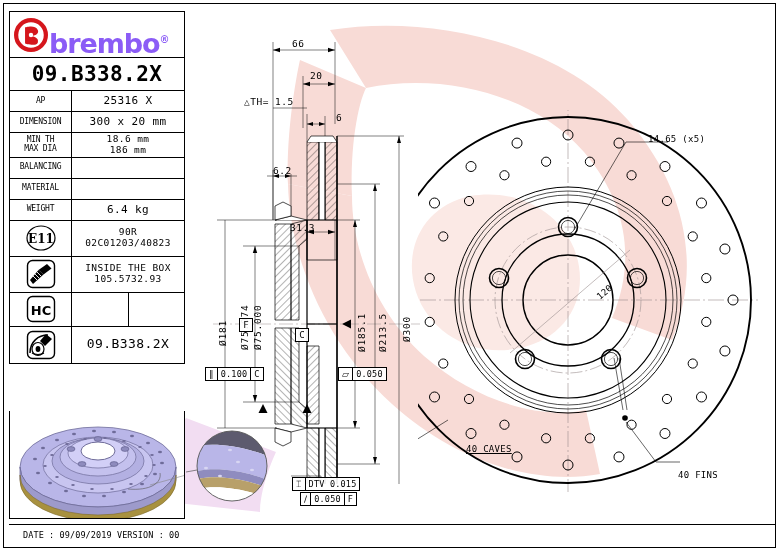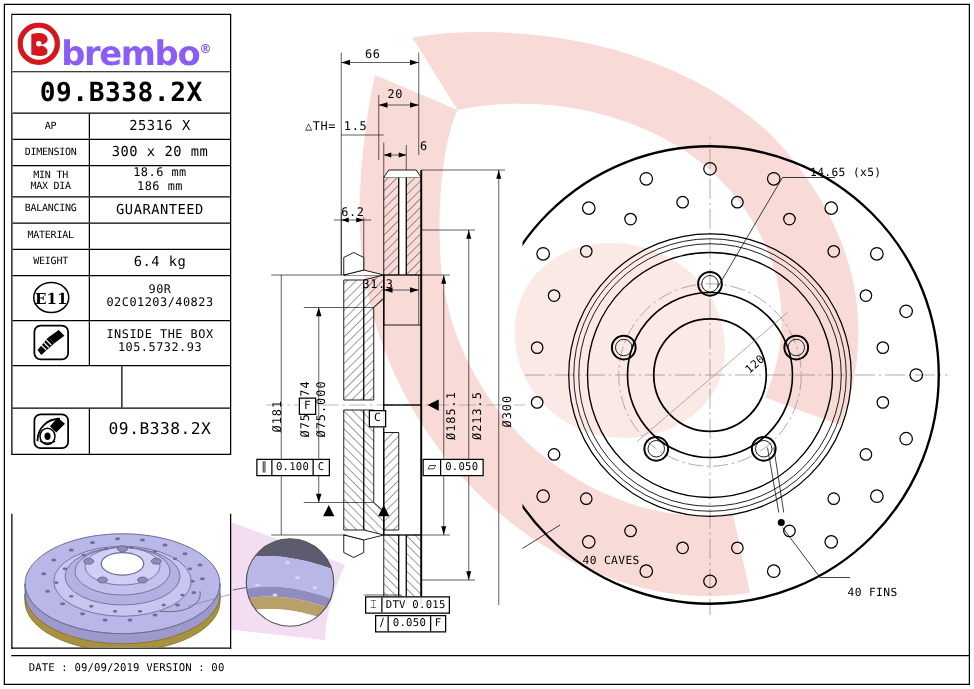--- a/index.html
+++ b/index.html
@@ -485,21 +485,21 @@
       </g>
       <g stroke-width="0.7">
         <line x1="-10" y1="18" x2="-10" y2="44"></line>
         <line x1="-10" y1="366" x2="-10" y2="340"></line>
       </g>
     </g>
   </svg>
 
   <div class="note-label" style="left:648px;top:134px;">14.65 (x5)</div>
   <div class="note-label" style="left:596px;top:287px;transform:rotate(-41deg);">120</div>
-  <div class="note-label" style="left:466px;top:444px;">40 CAVES</div>
+  <div class="note-label" style="left:466px;top:444px;text-decoration:underline;">40 CAVES</div>
   <div class="note-label" style="left:678px;top:470px;">40 FINS</div>
 
   <svg id="detail-bubble" width="96" height="96" viewBox="0 0 96 96">
     <defs>
       <clipPath id="bubClip">
           <circle cx="46" cy="46" r="35"></circle>
         </clipPath>
     </defs>
     <g clip-path="url(#bubClip)">
       <rect x="0" y="0" width="96" height="96" fill="#ffffff"></rect>
@@ -554,21 +554,20 @@
         <span>MAX DIA</span>
       </div>
       <div class="sc-val two vcenter">
         <span>18.6 mm</span>
         <span>186 mm</span>
       </div>
     </div>
 
     <div class="srow">
       <div class="sc-label">BALANCING</div>
-      <div class="sc-val">GUARANTEED</div>
     </div>
 
     <div class="srow">
       <div class="sc-label">MATERIAL</div>
     </div>
 
     <div class="srow">
       <div class="sc-label">WEIGHT</div>
       <div class="sc-val">6.4 kg</div>
     </div>
@@ -599,20 +598,26 @@
           </g>
         </svg>
       </div>
       <div class="sc-val two vcenter">
         <span>INSIDE THE BOX</span>
         <span>105.5732.93</span>
       </div>
     </div>
 
     <div class="srow" style="min-height:34px;">
+      <div class="icon-cell">
+        <svg width="30" height="28" viewBox="0 0 30 28">
+          <rect x="1.5" y="1.5" width="27" height="25" rx="5" fill="#fff" stroke="#000" stroke-width="1.4"></rect>
+          <text x="15" y="20" text-anchor="middle" font-family="DejaVu Sans, sans-serif" font-size="13" font-weight="bold" fill="#000">HC</text>
+        </svg>
+      </div>
       <div class="sc-val" style="border-right:1.1px solid #000;"></div>
       <div class="sc-val"></div>
     </div>
 
     <div class="srow" style="min-height:36px;border-bottom:none;">
       <div class="icon-cell">
         <svg width="30" height="30" viewBox="0 0 30 30">
           <rect x="1.5" y="1.5" width="27" height="27" rx="5" fill="#fff" stroke="#000" stroke-width="1.4"></rect>
           <path d="M4 23 C 4 12, 12 5, 22 5" fill="none" stroke="#000" stroke-width="1.5"></path>
           <path d="M20 4 L26 9 L19 16 L14 11 Z" fill="#000"></path>

